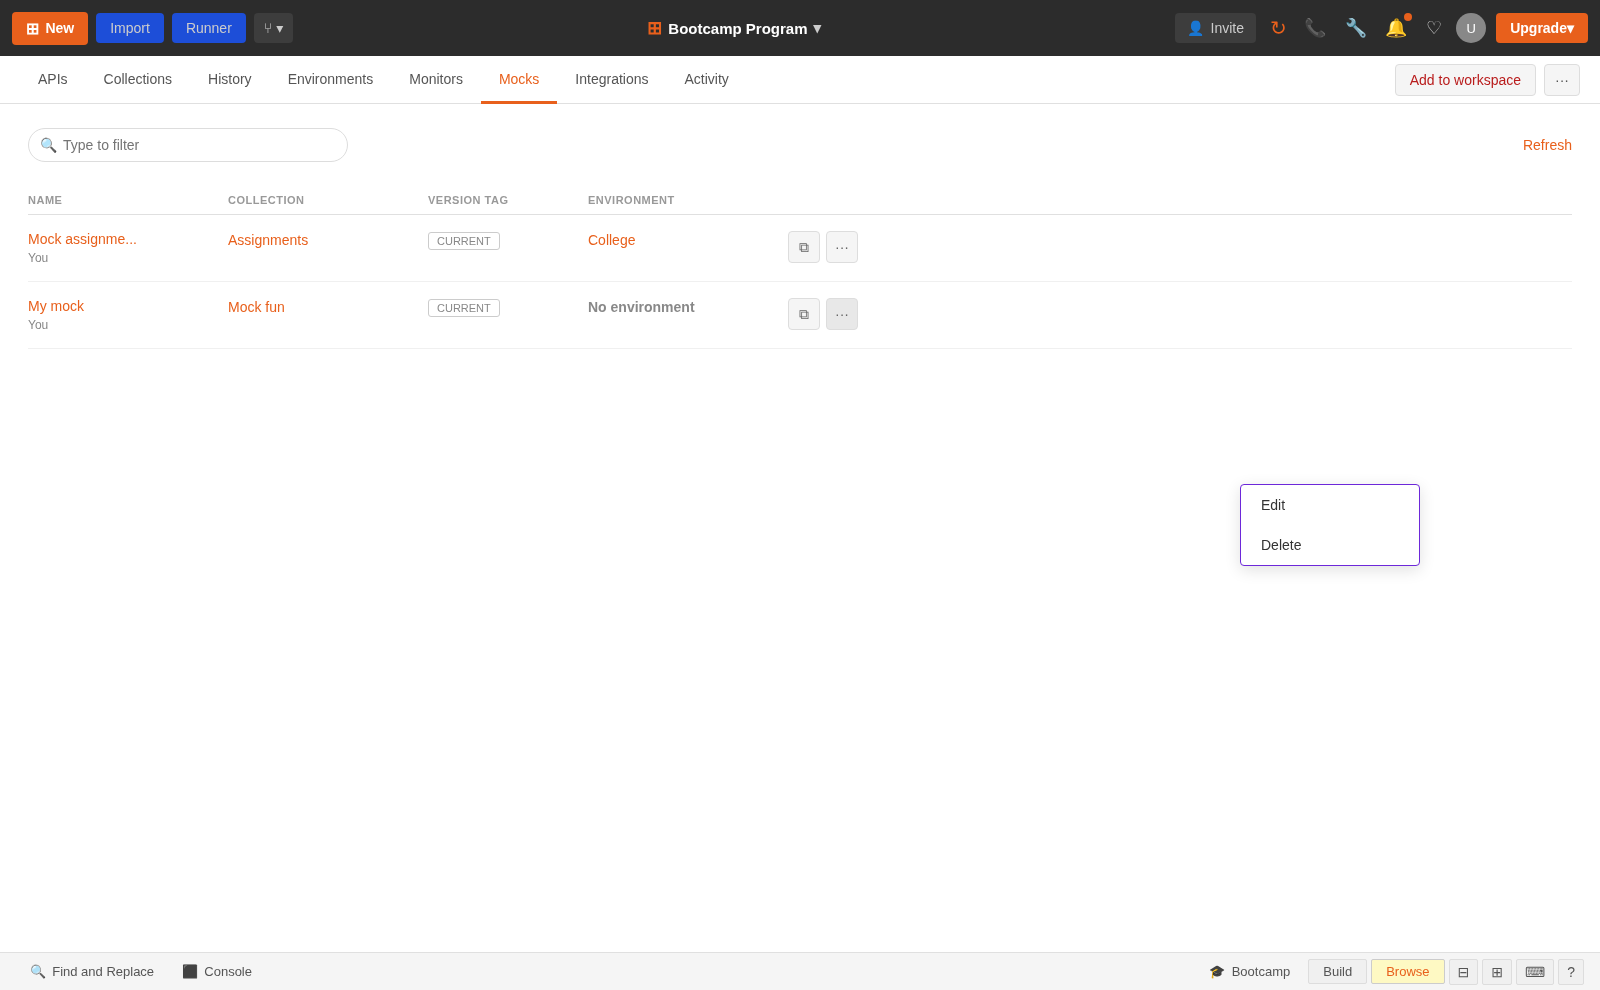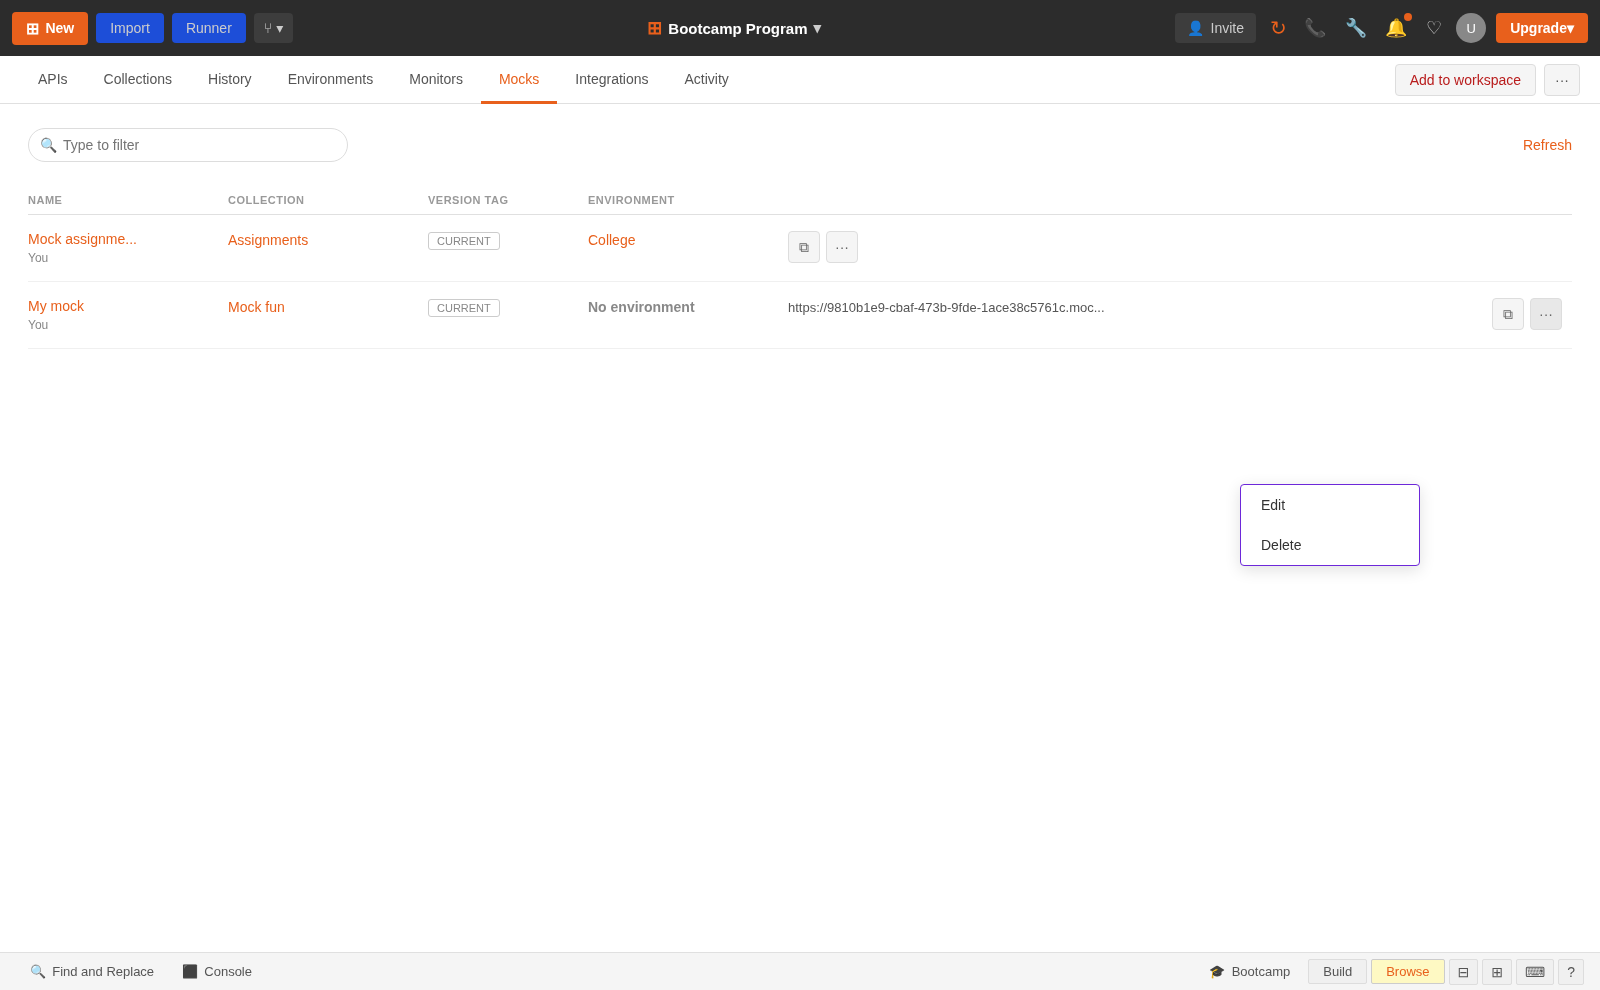--- a/index.html
+++ b/index.html
@@ -546,23 +546,20 @@
       <a class="cell-collection-link">
         <span>Mock fun</span>
       </a>
     </div>
     <div>
       <span class="version-tag">CURRENT</span>
     </div>
     <div>
       <span class="cell-env-none">No environment</span>
     </div>
-    <div>
-      <span class="cell-url">https://9810b1e9-cbaf-473b-9fde-1ace38c5761c.moc...</span>
-    </div>
     <div class="cell-actions">
       <button class="action-icon-btn" title="Copy URL">
         <span>⧉</span>
       </button>
       <button class="action-icon-btn active" title="More">
         <span>···</span>
       </button>
     </div>
   </div>
 

